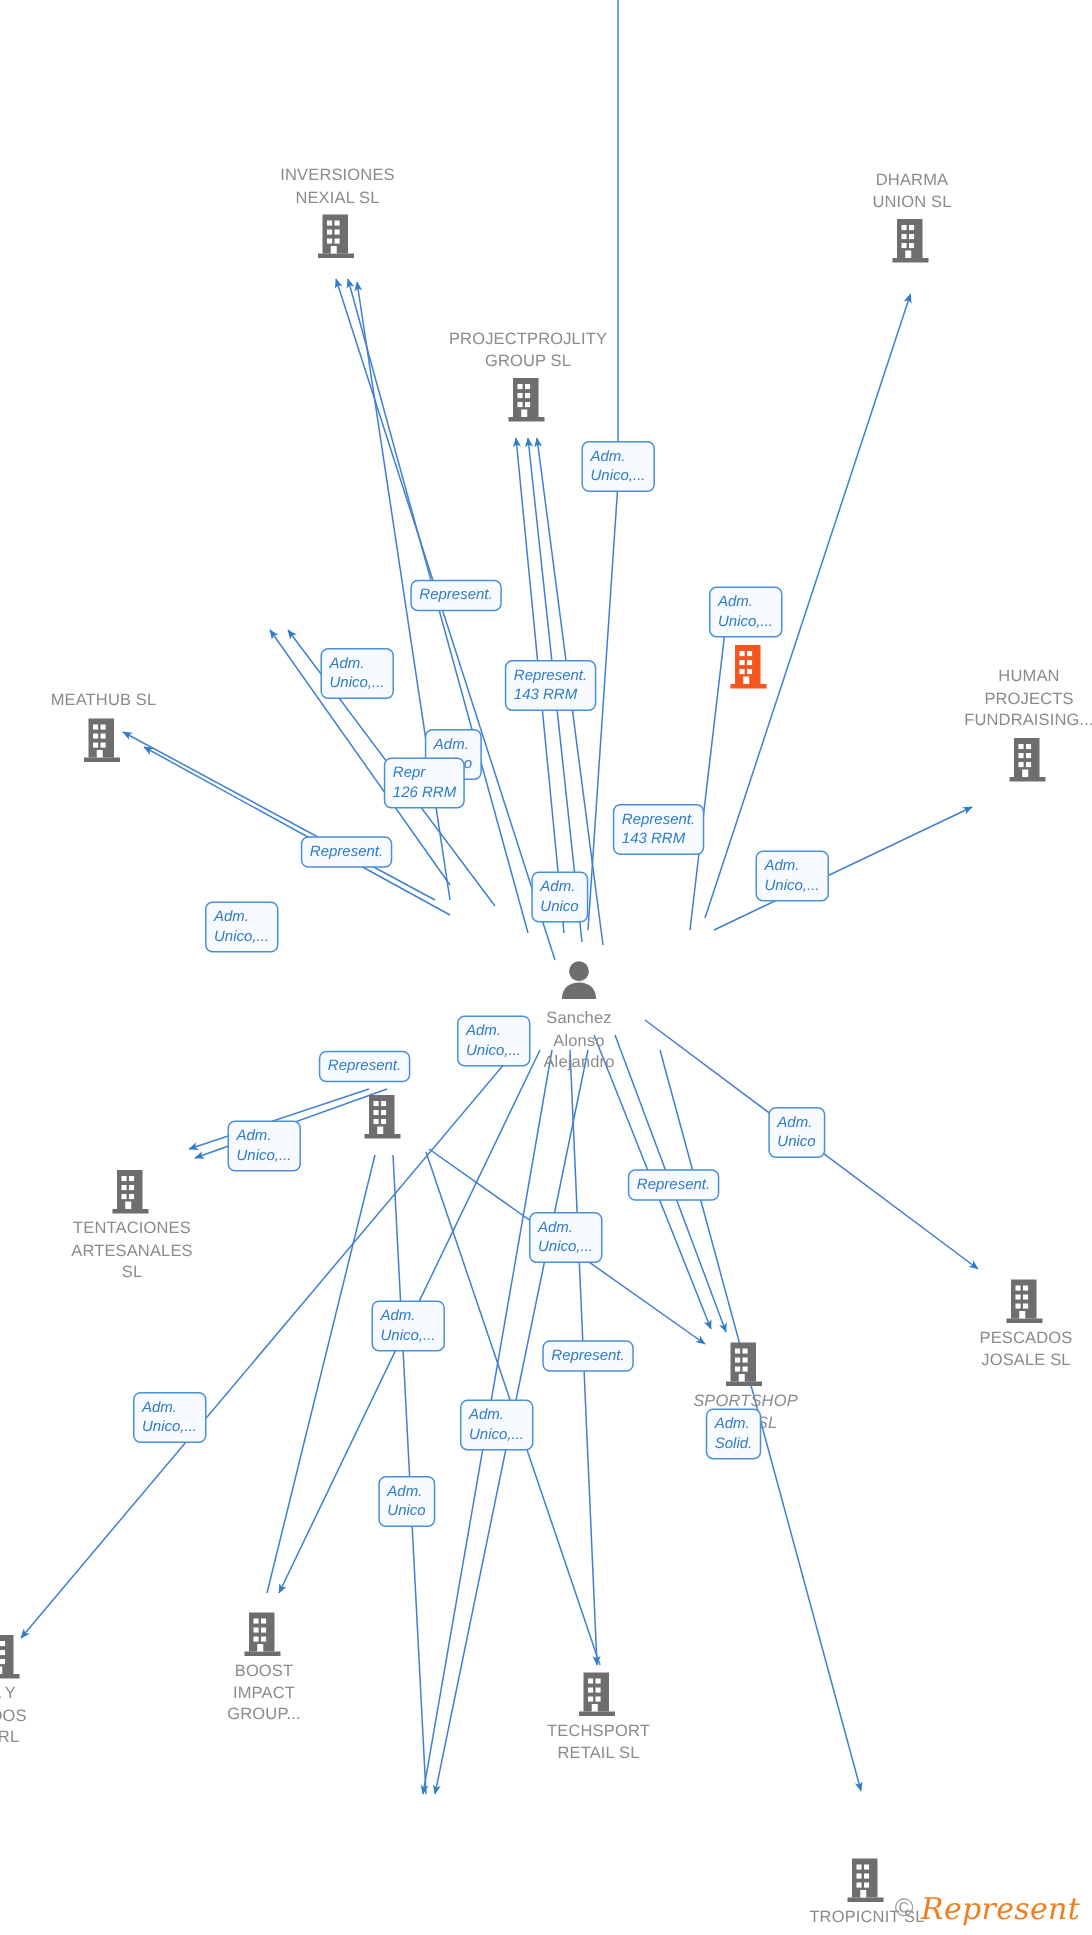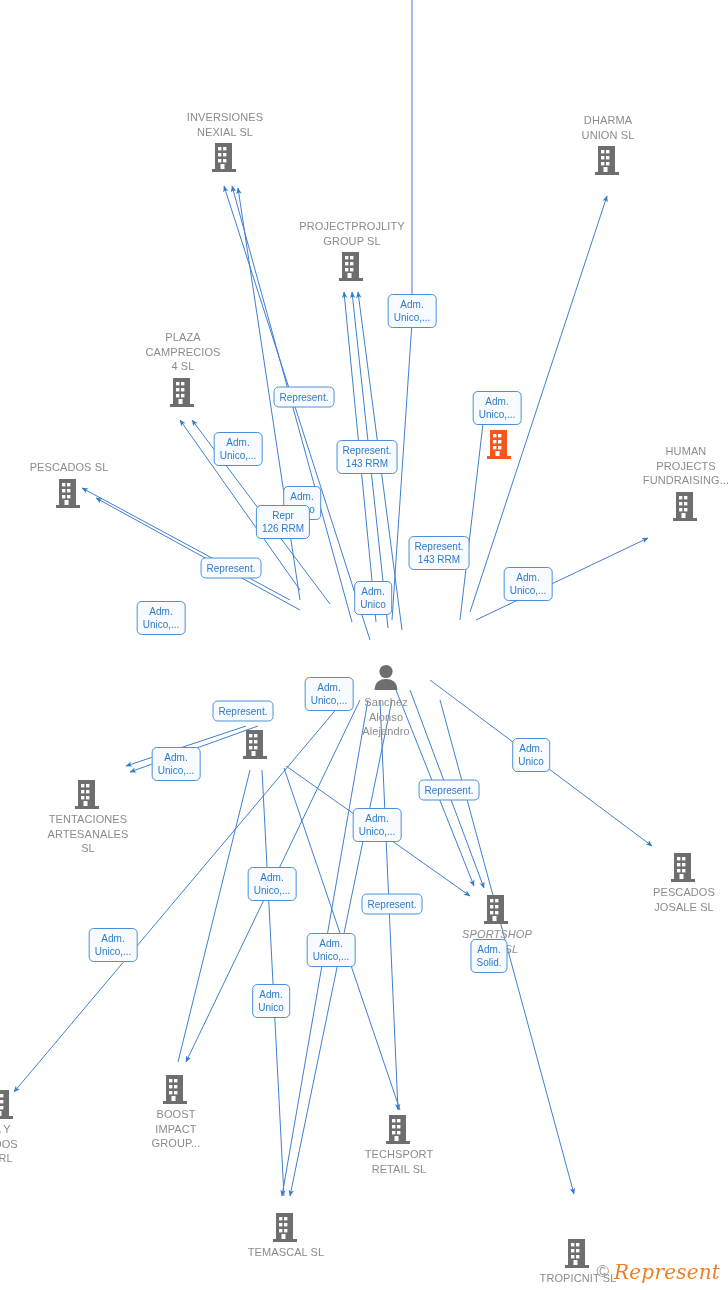--- a/index.html
+++ b/index.html
@@ -52,24 +52,24 @@
 
   .edge-label {
     position: absolute;
     box-sizing: border-box;
     background: #f7fbff;
     border: 1px solid #4a90d9;
     border-radius: 5px;
     color: #2f7bc7;
     font-size: 10px;
     line-height: 13px;
-    text-align: center;
     padding: 3px 5px;
     white-space: pre-line;
     transform: translate(-50%, -50%);
+    font-style: italic;
   }
   .watermark {
     position: absolute;
     right: 8px;
     bottom: 6px;
     display: flex;
     align-items: center;
     gap: 5px;
     font-size: 19px;
     color: #ef8022;
@@ -184,40 +184,20 @@
             <rect x="7" y="12" width="3.4" height="3.4"></rect>
             <rect x="12" y="12" width="3.4" height="3.4"></rect>
             <rect x="7" y="18" width="3.4" height="3.4"></rect>
             <rect x="12" y="18" width="3.4" height="3.4"></rect>
             <rect x="9.5" y="23" width="4" height="5"></rect>
           </g>
         </svg>
     </span>
   </div>
 
-  <div class="node company caption-above" style="left:183px; top:330px;">
-    <span class="caption">PLAZA
-CAMPRECIOS
-4  SL</span>
-    <span class="glyph">
-      <svg width="28" height="32" viewBox="0 0 28 32">
-          <rect x="4" y="2" width="17" height="26" fill="#6e6e6e"></rect>
-          <rect x="1" y="28" width="24" height="3" fill="#6e6e6e"></rect>
-          <g fill="#fff">
-            <rect x="7" y="6" width="3.4" height="3.4"></rect>
-            <rect x="12" y="6" width="3.4" height="3.4"></rect>
-            <rect x="7" y="12" width="3.4" height="3.4"></rect>
-            <rect x="12" y="12" width="3.4" height="3.4"></rect>
-            <rect x="7" y="18" width="3.4" height="3.4"></rect>
-            <rect x="12" y="18" width="3.4" height="3.4"></rect>
-            <rect x="9.5" y="23" width="4" height="5"></rect>
-          </g>
-        </svg>
-    </span>
-  </div>
 
   <div class="node company focus caption-above" style="left:500px; top:411px;">
     <span class="caption">TE         SL</span>
     <span class="glyph">
       <svg width="28" height="32" viewBox="0 0 28 32">
           <rect x="4" y="2" width="17" height="26" fill="#f4561e"></rect>
           <rect x="1" y="28" width="24" height="3" fill="#f4561e"></rect>
           <g fill="#fff">
             <rect x="7" y="6" width="3.4" height="3.4"></rect>
             <rect x="12" y="6" width="3.4" height="3.4"></rect>
@@ -225,21 +205,21 @@
             <rect x="12" y="12" width="3.4" height="3.4"></rect>
             <rect x="7" y="18" width="3.4" height="3.4"></rect>
             <rect x="12" y="18" width="3.4" height="3.4"></rect>
             <rect x="9.5" y="23" width="4" height="5"></rect>
           </g>
         </svg>
     </span>
   </div>
 
   <div class="node company caption-above" style="left:69px; top:460px;">
-    <span class="caption">PESCADOS  SL</span>
+    <span class="caption">MEATHUB  SL</span>
     <span class="glyph">
       <svg width="28" height="32" viewBox="0 0 28 32">
           <rect x="4" y="2" width="17" height="26" fill="#6e6e6e"></rect>
           <rect x="1" y="28" width="24" height="3" fill="#6e6e6e"></rect>
           <g fill="#fff">
             <rect x="7" y="6" width="3.4" height="3.4"></rect>
             <rect x="12" y="6" width="3.4" height="3.4"></rect>
             <rect x="7" y="12" width="3.4" height="3.4"></rect>
             <rect x="12" y="12" width="3.4" height="3.4"></rect>
             <rect x="7" y="18" width="3.4" height="3.4"></rect>
@@ -264,21 +244,21 @@
             <rect x="7" y="12" width="3.4" height="3.4"></rect>
             <rect x="12" y="12" width="3.4" height="3.4"></rect>
             <rect x="7" y="18" width="3.4" height="3.4"></rect>
             <rect x="12" y="18" width="3.4" height="3.4"></rect>
             <rect x="9.5" y="23" width="4" height="5"></rect>
           </g>
         </svg>
     </span>
   </div>
 
-  <div class="node person caption-below" style="left:386px; top:664px;">
+  <div class="node person caption-below" style="left:386px; top:640px;">
     <span class="glyph">
       <svg width="30" height="26" viewBox="0 0 30 26">
           <circle cx="15" cy="7.5" r="6.6" fill="#6e6e6e"></circle>
           <path d="M3.6 26 C3.6 18.2 9.0 15.0 15 15.0 C21 15.0 26.4 18.2 26.4 26 Z" fill="#6e6e6e"></path>
         </svg>
     </span>
     <span class="caption">Sanchez
 Alonso
 Alejandro</span>
   </div>
@@ -417,38 +397,20 @@
             <rect x="7" y="18" width="3.4" height="3.4"></rect>
             <rect x="12" y="18" width="3.4" height="3.4"></rect>
             <rect x="9.5" y="23" width="4" height="5"></rect>
           </g>
         </svg>
     </span>
     <span class="caption">TECHSPORT
 RETAIL  SL</span>
   </div>
 
-  <div class="node company caption-below" style="left:286px; top:1211px;">
-    <span class="glyph">
-      <svg width="28" height="32" viewBox="0 0 28 32">
-          <rect x="4" y="2" width="17" height="26" fill="#6e6e6e"></rect>
-          <rect x="1" y="28" width="24" height="3" fill="#6e6e6e"></rect>
-          <g fill="#fff">
-            <rect x="7" y="6" width="3.4" height="3.4"></rect>
-            <rect x="12" y="6" width="3.4" height="3.4"></rect>
-            <rect x="7" y="12" width="3.4" height="3.4"></rect>
-            <rect x="12" y="12" width="3.4" height="3.4"></rect>
-            <rect x="7" y="18" width="3.4" height="3.4"></rect>
-            <rect x="12" y="18" width="3.4" height="3.4"></rect>
-            <rect x="9.5" y="23" width="4" height="5"></rect>
-          </g>
-        </svg>
-    </span>
-    <span class="caption">TEMASCAL SL</span>
-  </div>
 
   <div class="node company caption-below" style="left:578px; top:1237px;">
     <span class="glyph">
       <svg width="28" height="32" viewBox="0 0 28 32">
           <rect x="4" y="2" width="17" height="26" fill="#6e6e6e"></rect>
           <rect x="1" y="28" width="24" height="3" fill="#6e6e6e"></rect>
           <g fill="#fff">
             <rect x="7" y="6" width="3.4" height="3.4"></rect>
             <rect x="12" y="6" width="3.4" height="3.4"></rect>
             <rect x="7" y="12" width="3.4" height="3.4"></rect>

